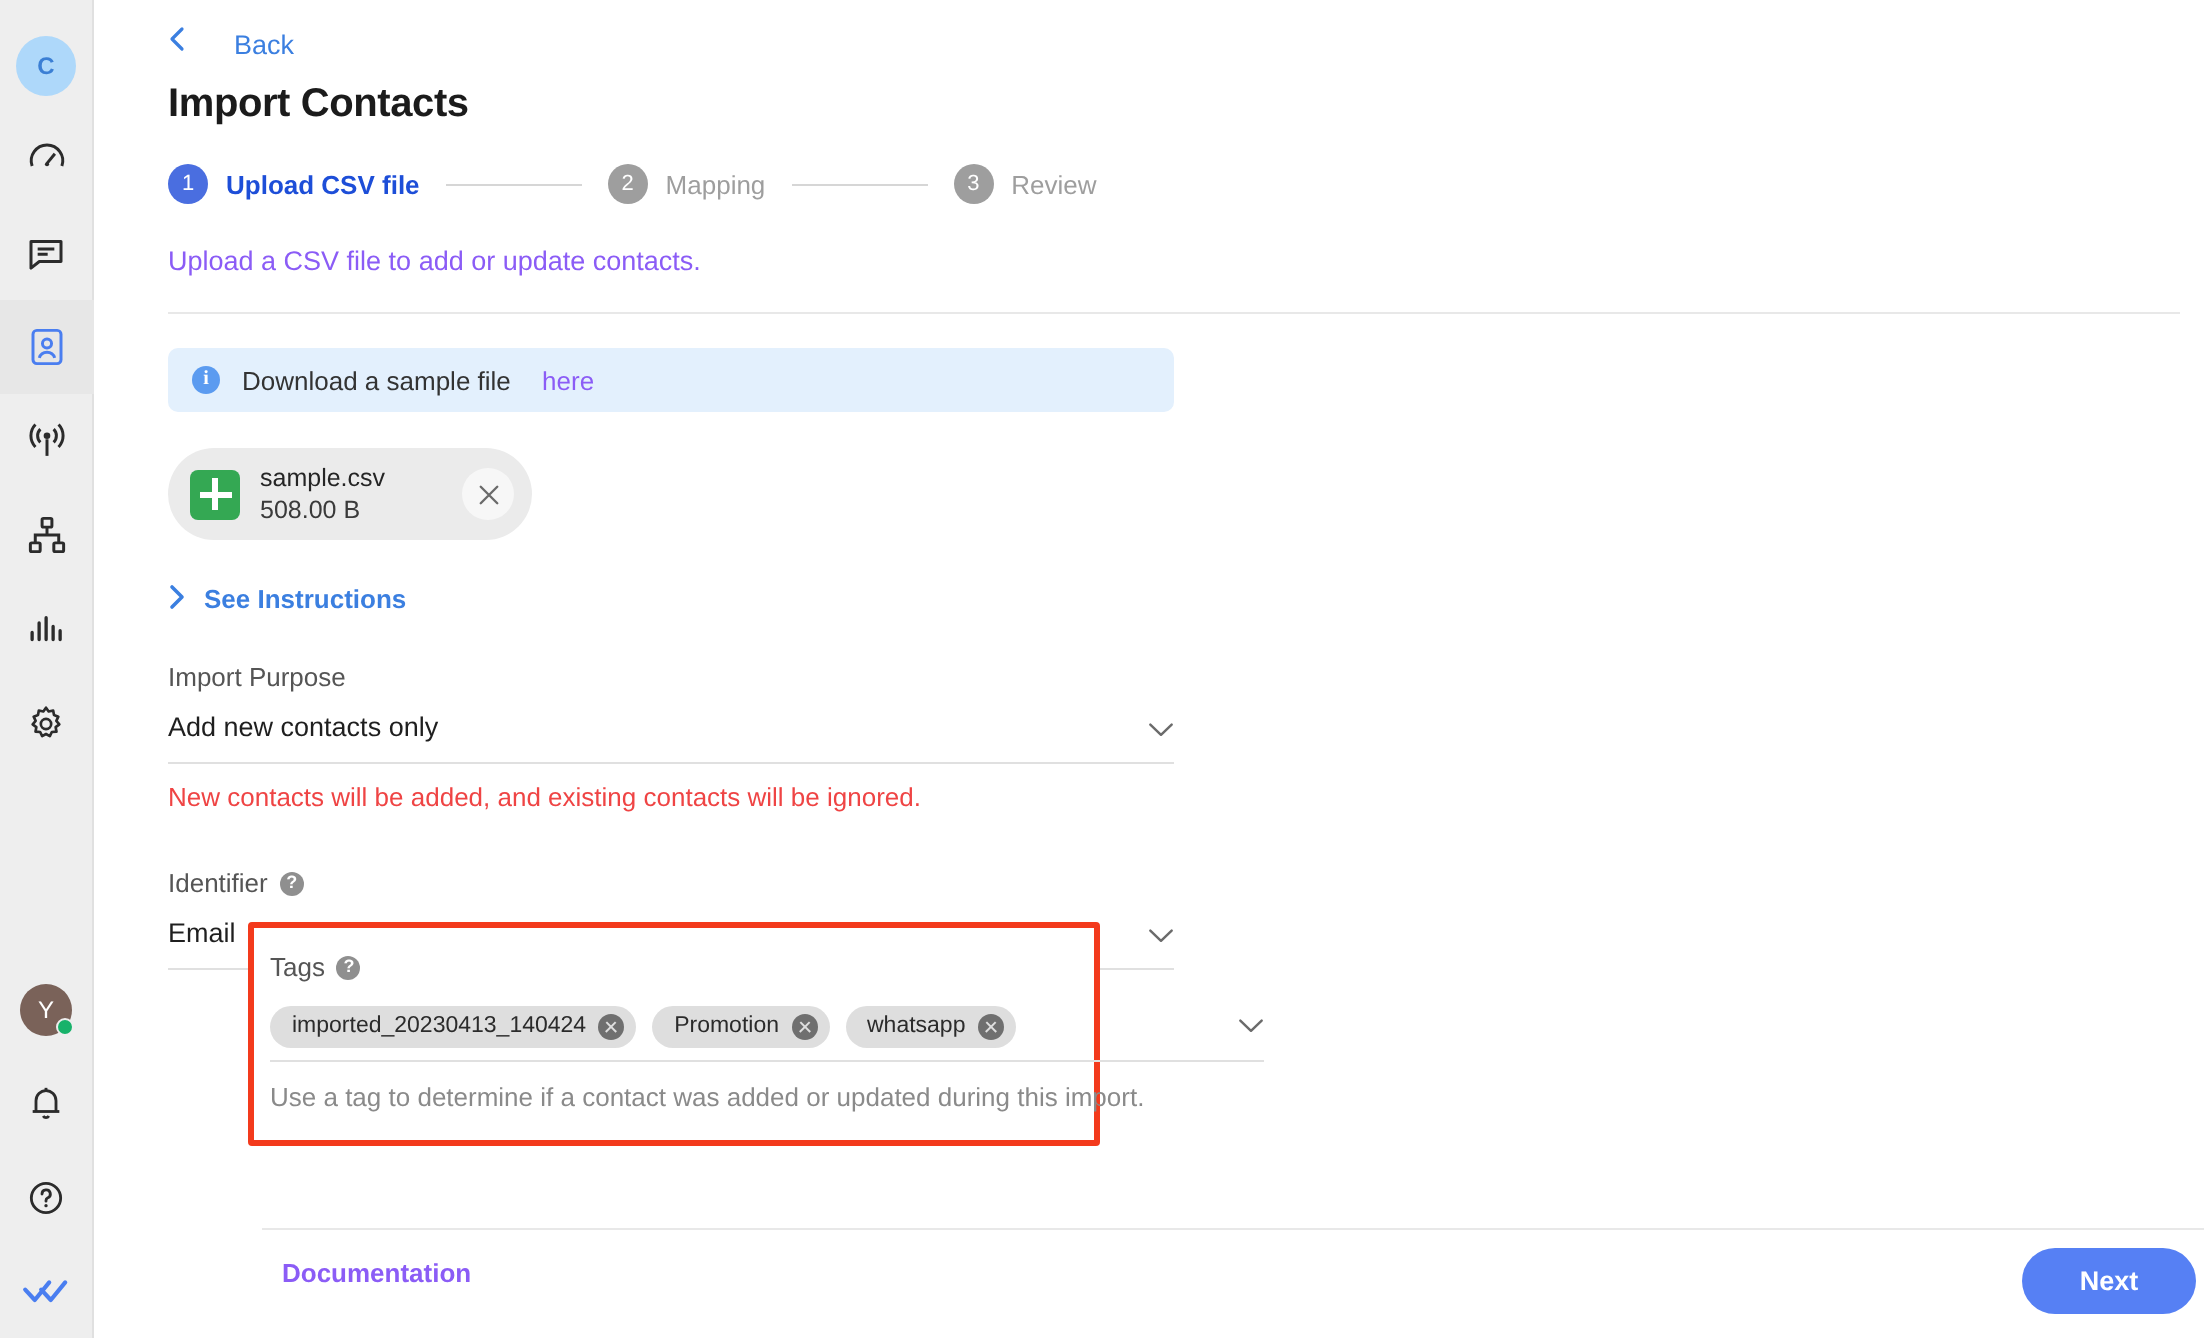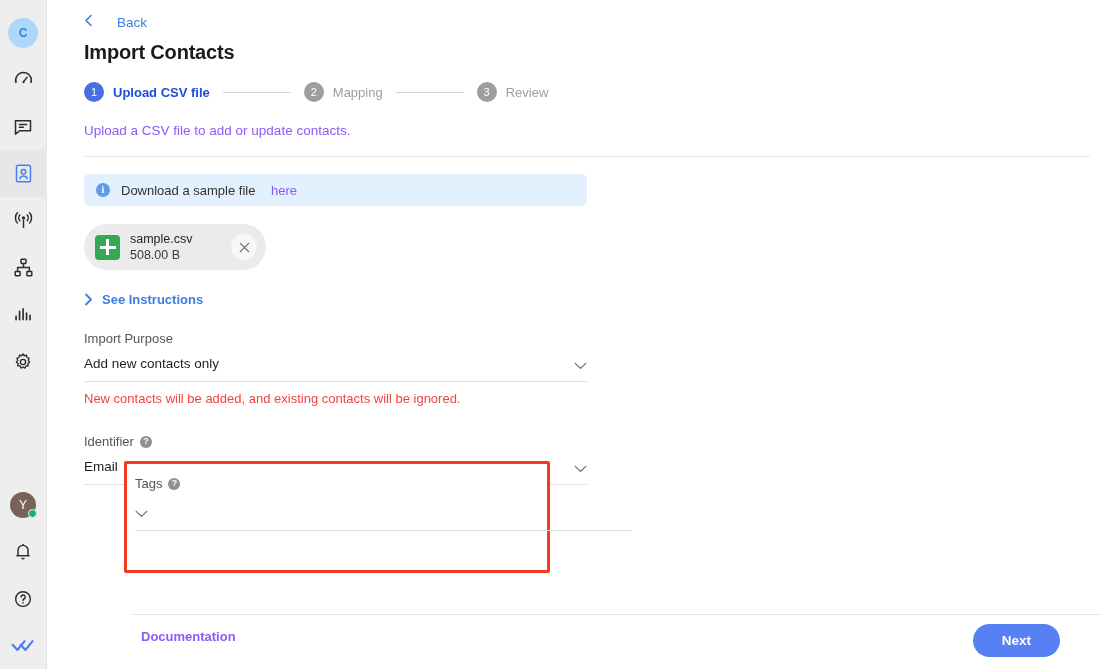--- a/index.html
+++ b/index.html
@@ -189,21 +189,21 @@
   
   .footer-rule {
     position: absolute; left: 84px; top: 614px;
     width: 1008px; height: 1px; background: #e8e8e8;
   }
   .doc-link {
     position: absolute; left: 94px; top: 629px;
     font-size: 13px; color: #8b5cf6; font-weight: 700; cursor: pointer;
   }
   .next-btn {
-    position: absolute; left: 926px; top: 624px;
+    position: absolute; left: 964px; top: 624px;
     width: 87px; height: 33px; border-radius: 17px;
     background: #5680f4; color: #ffffff;
     font-size: 13.5px; font-weight: 700;
     display: flex; align-items: center; justify-content: center;
     border: none; cursor: pointer; font-family: "Liberation Sans", sans-serif;
   }
 </style>
 </head>
 <body>
 
@@ -418,26 +418,41 @@
       </div>
     </div>
 
     <div class="tags-wrap">
       <div class="tags-field">
         <div class="field-label">
           <span>Tags</span>
           <span class="help-ic">?</span>
         </div>
         <div class="tags-input-row">
+          <span class="chips">
+            <span class="chip">
+              <span>imported_20230413_140424</span>
+              <span class="chip-x"></span>
+            </span>
+            <span class="chip">
+              <span>Promotion</span>
+              <span class="chip-x"></span>
+            </span>
+            <span class="chip">
+              <span>whatsapp</span>
+              <span class="chip-x"></span>
+            </span>
+          </span>
           <span>
             <svg width="13" height="8" viewBox="0 0 14 9" fill="none" stroke="#6b6b6b" stroke-width="1.4" stroke-linecap="round" stroke-linejoin="round">
               <path d="M1 1.5 7 7.2l6-5.7"></path>
             </svg>
           </span>
         </div>
+        <div class="tags-hint">Use a tag to determine if a contact was added or updated during this import.</div>
       </div>
     </div>
 
     <div class="footer-rule"></div>
     <div class="doc-link">Documentation</div>
     <button class="next-btn">Next</button>
 
   </main>
 </div>
 

